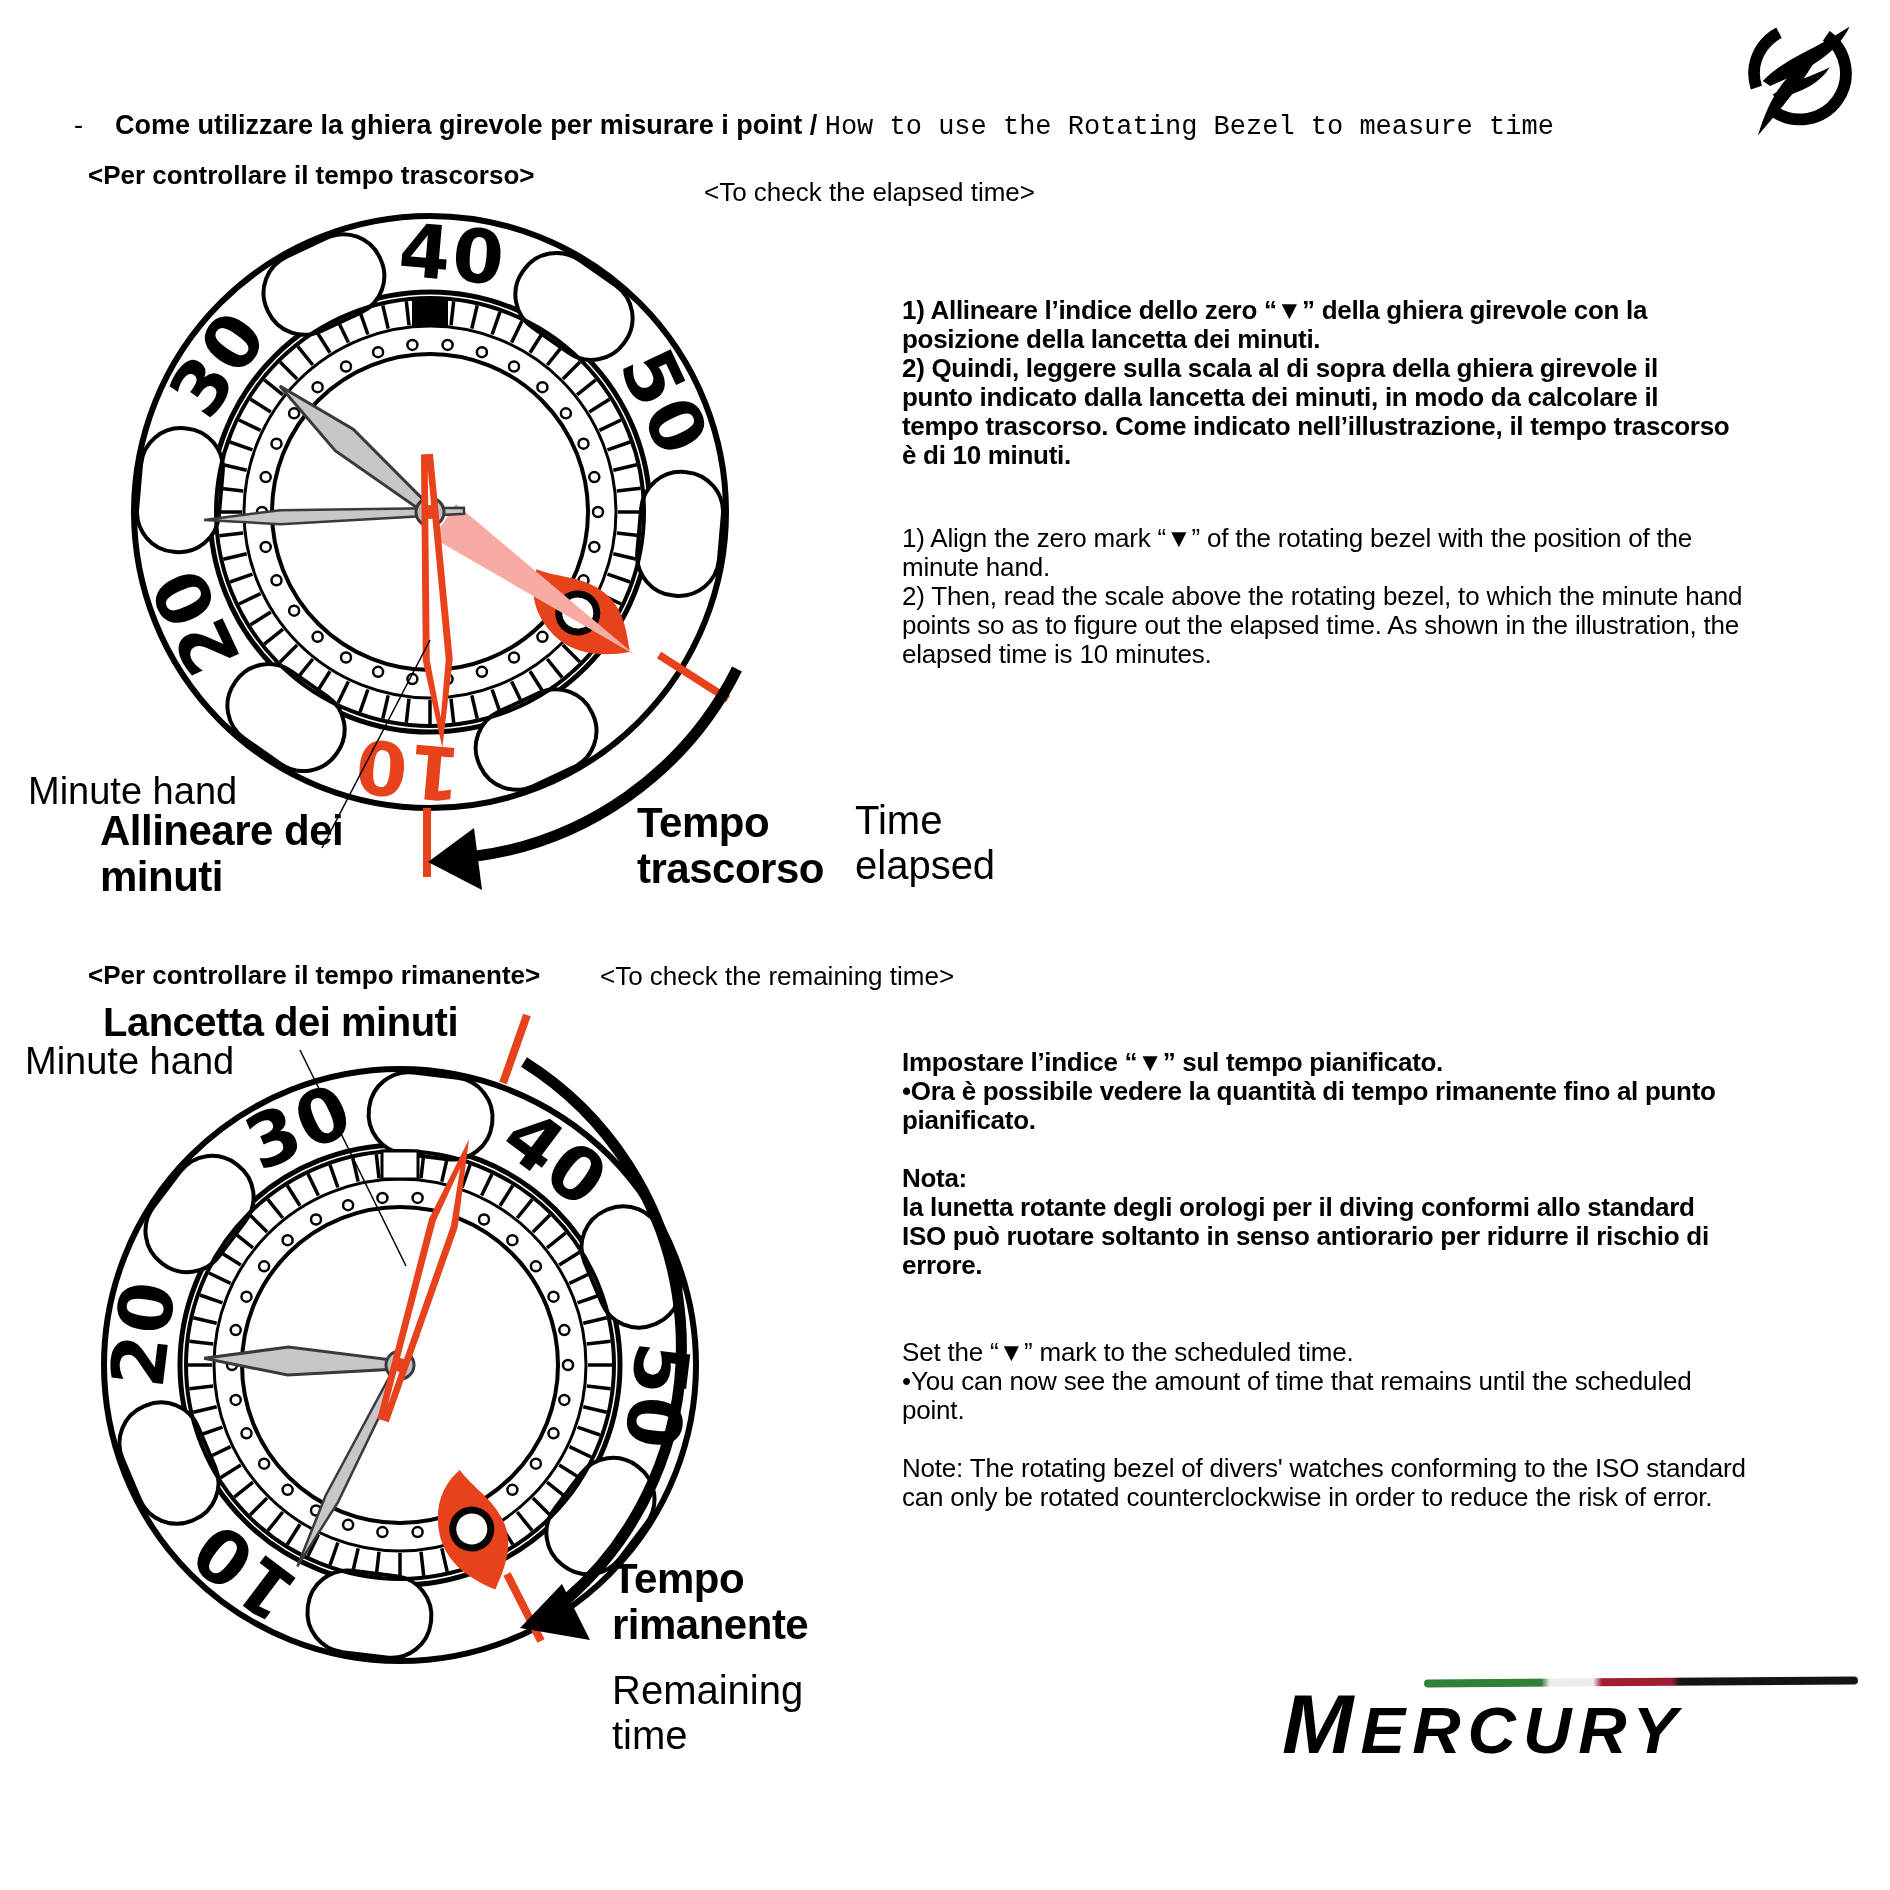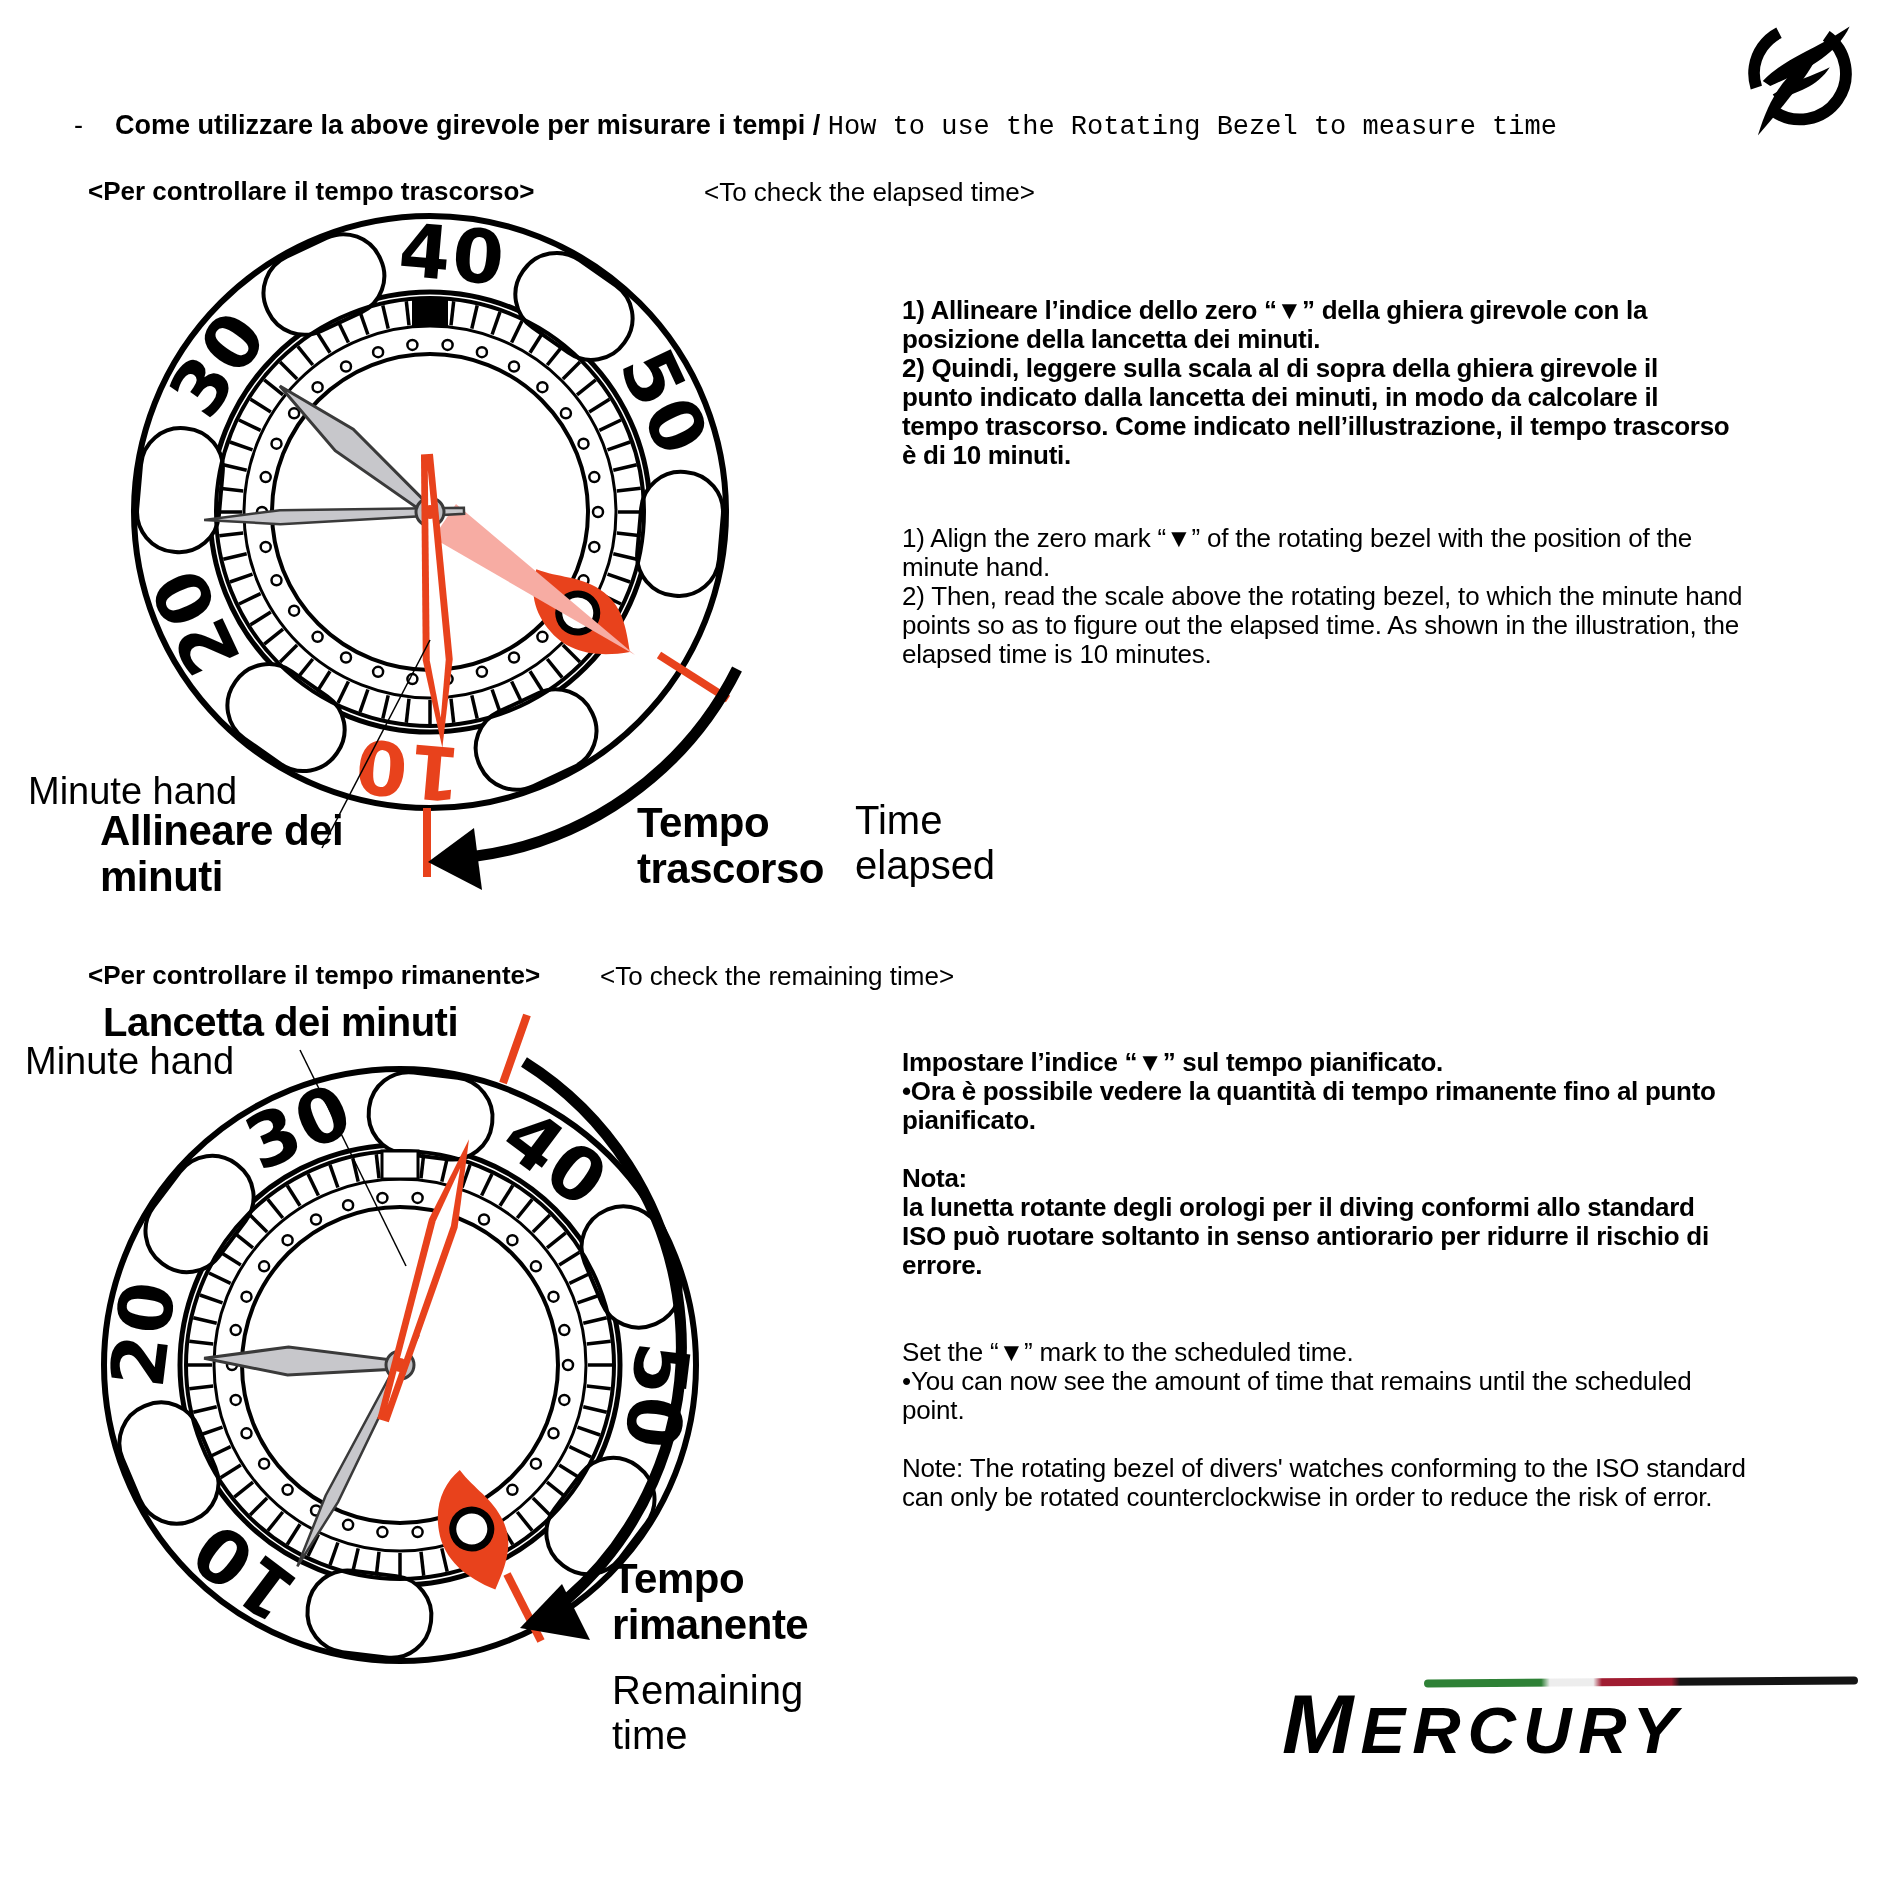--- a/index.html
+++ b/index.html
@@ -43,25 +43,25 @@
     <g>
       <circle cx="50" cy="48" r="37" fill="none" stroke="#000" stroke-width="9.5" stroke-dasharray="118 22 52 40" transform="rotate(-55 50 48)"></circle>
       <path d="M20 54 C 40 34, 60 30, 90 10 C 80 32, 56 45, 26 58 Z" fill="#000"></path>
       <path d="M28 65 C 44 54, 58 51, 74 43 C 64 59, 46 64, 31 69 Z" fill="#000"></path>
       <path d="M62 38 C 50 58, 40 70, 16 98 C 24 72, 33 57, 47 44 Z" fill="#000"></path>
     </g>
   </svg>
 
   <div class="abs h1">
     <span>-</span>
-    <span><span class="it">Come utilizzare la above girevole per misurare i tempi /</span>
+    <span><span class="it">Come utilizzare la ghiera girevole per misurare i point /</span>
     <span class="en">How to use the Rotating Bezel to measure time</span></span>
   </div>
 
-  <div class="abs sub b" style="left:88px;top:176px;">&lt;Per controllare il tempo trascorso&gt;</div>
+  <div class="abs sub b" style="left:88px;top:160px;">&lt;Per controllare il tempo trascorso&gt;</div>
   <div class="abs sub" style="left:704px;top:177px;">&lt;To check the elapsed time&gt;</div>
 
   <svg class="abs" style="left:90px;top:172px;" width="680" height="680" viewBox="-340 -340 680 680">
     <circle r="296" fill="#fff" stroke="#000" stroke-width="6"></circle>
     <circle r="220" fill="#fff" stroke="#000" stroke-width="5"></circle>
     <g>
       <rect x="-62" y="-292" width="124" height="82" rx="40" fill="#fff" stroke="#000" stroke-width="4" transform="rotate(35)"></rect>
       <rect x="-62" y="-292" width="124" height="82" rx="40" fill="#fff" stroke="#000" stroke-width="4" transform="rotate(95)"></rect>
       <rect x="-62" y="-292" width="124" height="82" rx="40" fill="#fff" stroke="#000" stroke-width="4" transform="rotate(155)"></rect>
       <rect x="-62" y="-292" width="124" height="82" rx="40" fill="#fff" stroke="#000" stroke-width="4" transform="rotate(215)"></rect>

